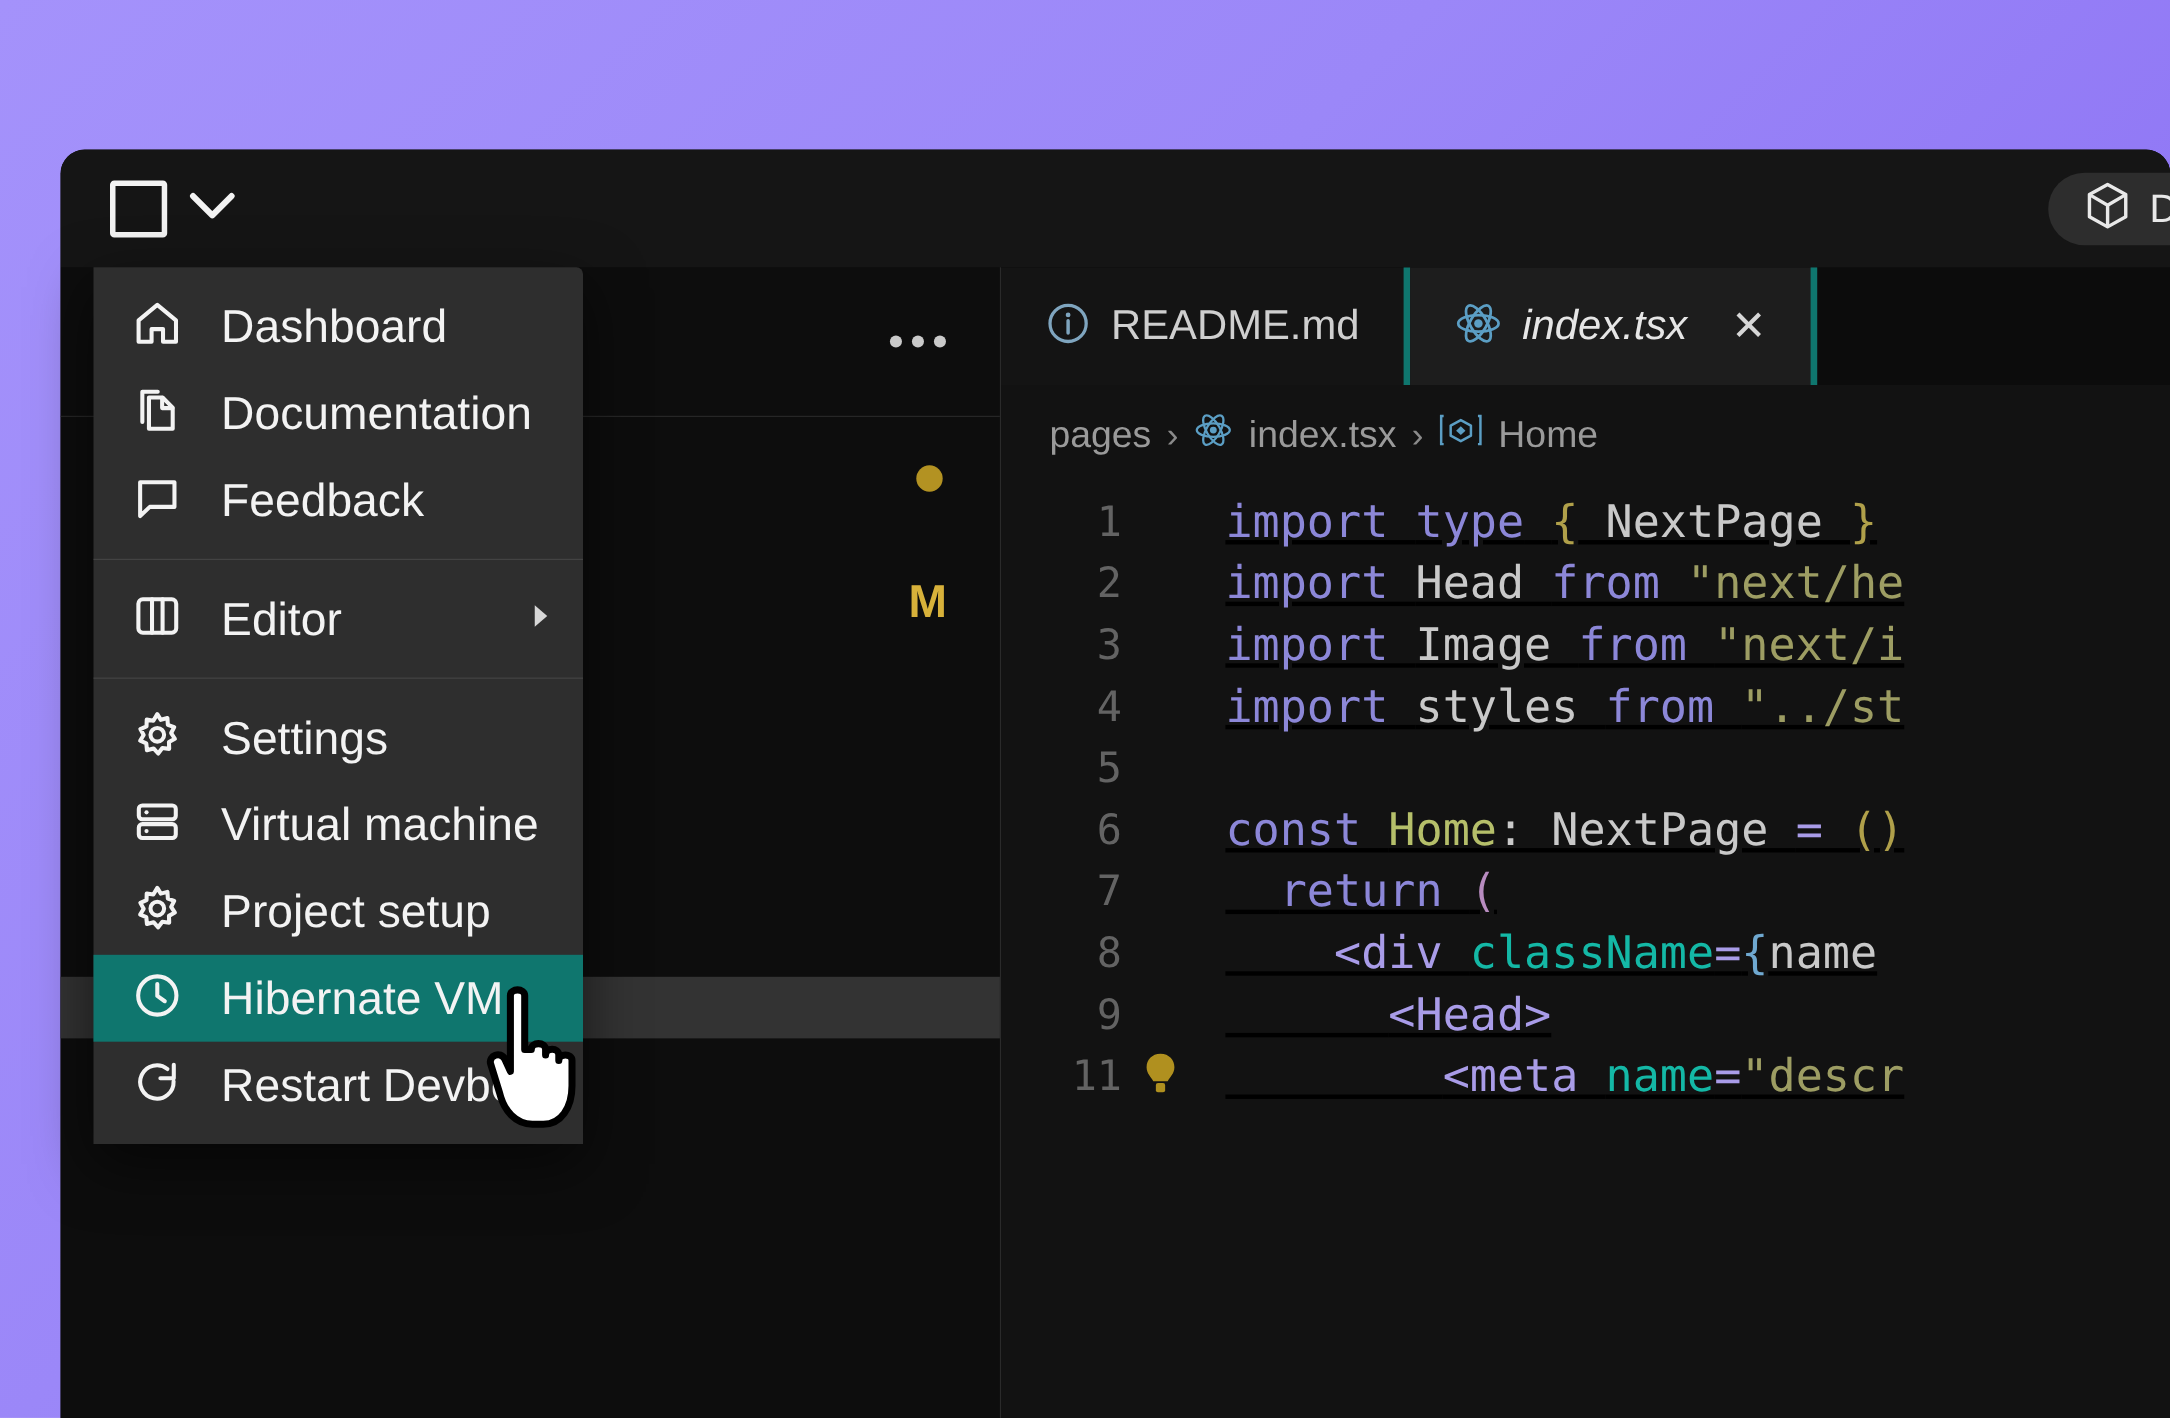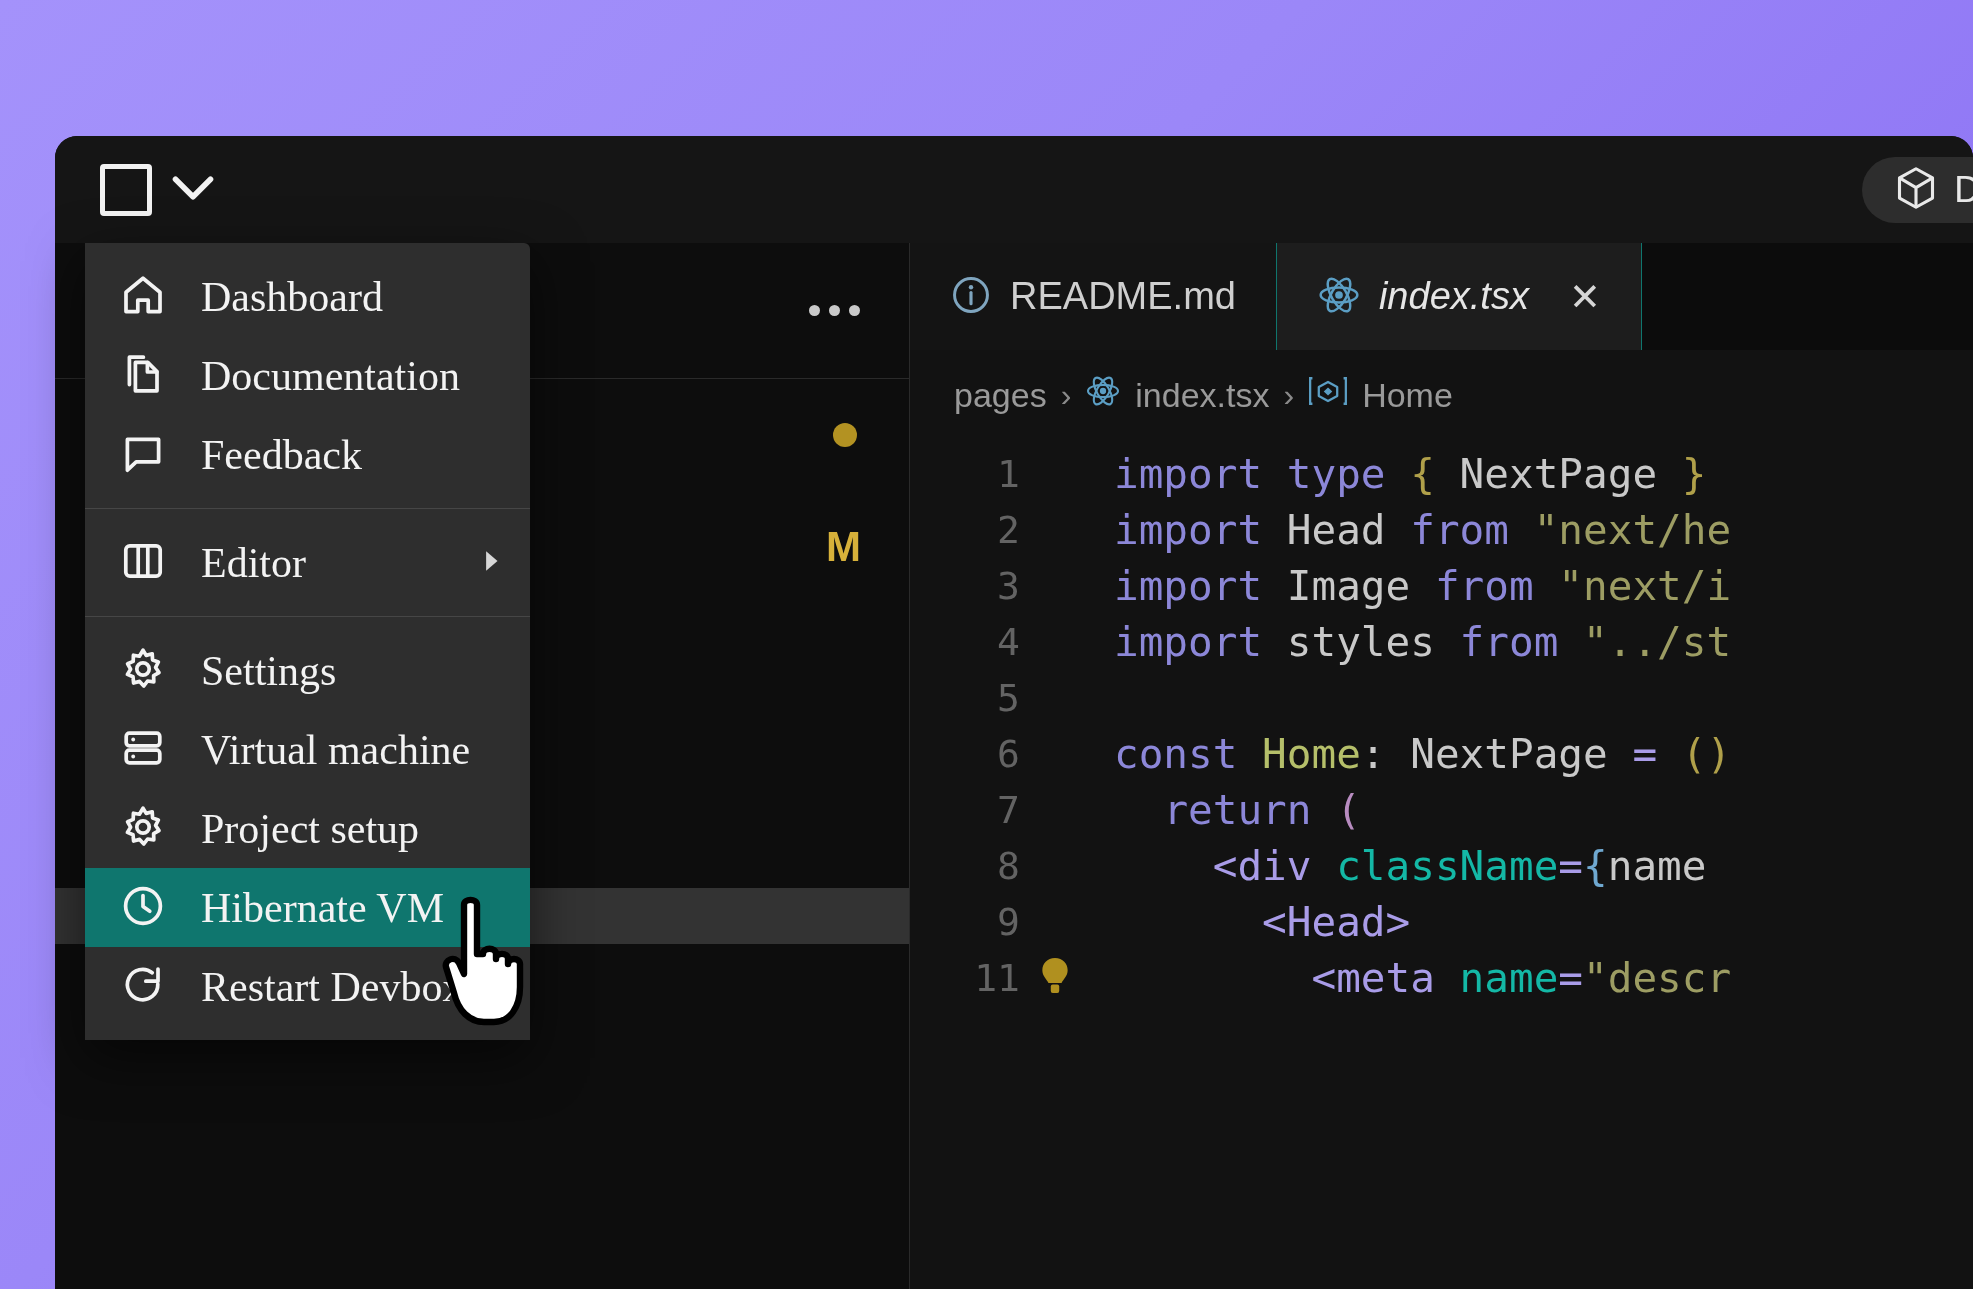--- a/index.html
+++ b/index.html
@@ -59,57 +59,57 @@
   #explorer-selected{
     position:absolute; left:0; right:0; top:645px; height:56px; background:#333333;
   }
 
   
   #editor{ flex:1; background:#121212; position:relative; overflow:hidden; }
   #tabstrip{ display:flex; height:107px; background:#0c0c0c; }
   .tab{
     display:flex; align-items:center; gap:18px;
     padding:0 40px; height:100%;
-    border-right:1px solid #0f766e; position:relative;
+    border-right:6px solid #0f766e; position:relative;
   }
   .tab.inactive{ background:#141414; }
   .tab.active{ background:#1d1d1d; }
   .tab .tab-name{ font-size:38px; color:#cfcfcf; white-space:nowrap; }
   .tab.active .tab-name{ font-style:italic; color:#e6e6e6; }
   .tab-close{ color:#d6d6d6; font-size:38px; margin-left:22px; }
   #breadcrumb{
     display:flex; align-items:center; gap:14px;
     height:90px; padding-left:44px; font-size:34px; color:#9a9a9a;
   }
   #breadcrumb .sep{ color:#8a8a8a; font-size:32px; }
   #code{ position:relative; padding-top:6px; }
   .code-line{ display:flex; align-items:center; height:56px; font-family:"DejaVu Sans Mono", monospace; font-size:41px; white-space:pre; }
   .ln{ width:110px; text-align:right; color:#636363; font-size:38px; flex:0 0 110px; }
   .gutter-hint{ width:70px; display:flex; justify-content:center; flex:0 0 70px; }
-  .code-text{ padding-left:24px; }
+  .code-text{ padding-left:24px;text-decoration:underline; }
 
   
   .t-kw{ color:#8c87d8; }
   .t-kw2{ color:#a99ce8; }
   .t-plain{ color:#c9c9c9; }
   .t-str{ color:#9d9d63; }
   .t-brace{ color:#b0a04a; }
   .t-fn{ color:#b5bf6a; }
   .t-paren{ color:#b88cc0; }
   .t-tagb{ color:#6fa8d0; }
   .t-attr{ color:#14b8a6; }
 
   
   #menu{
     position:absolute; left:85px; top:243px; width:445px;
     background:#2e2e2e; z-index:40;
     border-top-right-radius:6px;
     box-shadow:0 18px 54px rgba(0,0,0,.55);
   }
-  .menu-group{ padding:14px 0;font-family:Liberation Serif, serif; }
+  .menu-group{ padding:14px 0; }
   .menu-group + .menu-group{ border-top:1px solid #464646; }
   .menu-item{
     display:flex; align-items:center; gap:34px;
     height:79px; padding:0 26px 0 34px; position:relative;
   }
   .menu-item.highlight{ background:#0f766e; }
   .menu-item .mi-label{ color:#f3f3f3; font-size:42px; white-space:nowrap; }
   .submenu-arrow{ margin-left:auto; }
 
   

